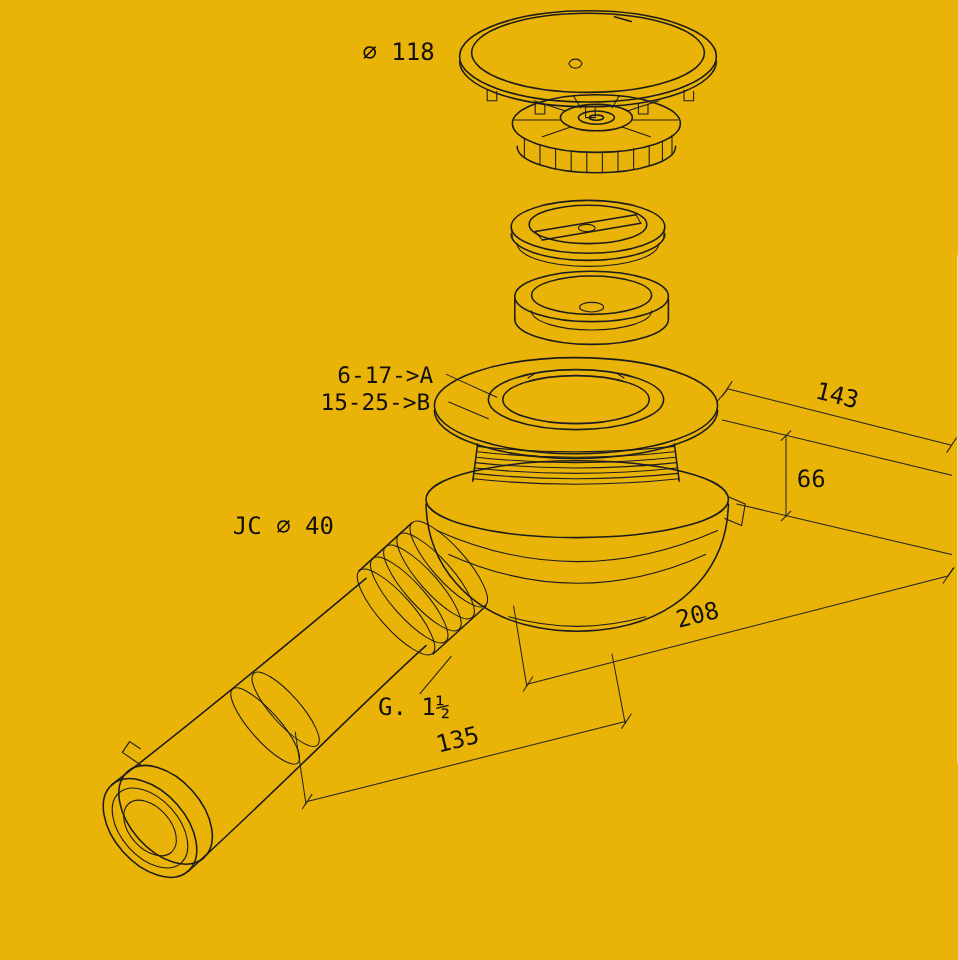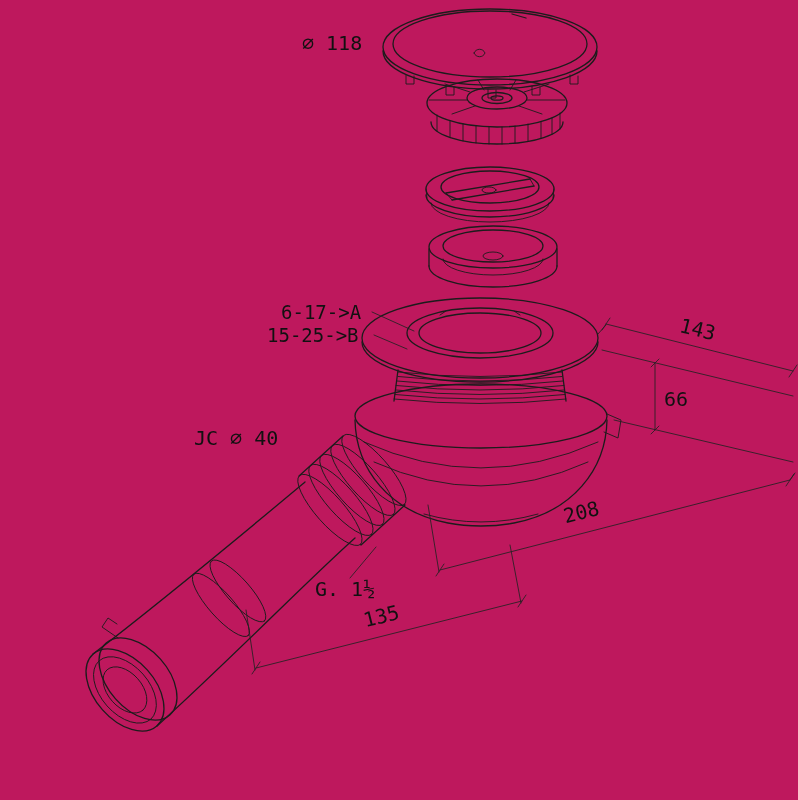--- a/index.html
+++ b/index.html
@@ -1,16 +1,16 @@
 <!DOCTYPE html>
 <html><head>
 <meta charset="utf-8">
 <style>
   html,body{margin:0;padding:0;background:#ffffff;}
-  .page{width:798px;height:800px;position:relative;background:#be185d;overflow:hidden;text-align:center;}
+  .page{width:798px;height:800px;position:relative;background:#eab308;overflow:hidden;text-align:center;}
   svg{display:block;}
   .part{fill:none;stroke:#1c1c1c;stroke-width:1.3;stroke-linecap:round;stroke-linejoin:round;}
   .part .fine{stroke-width:0.9;}
   .dim{fill:none;stroke:#222222;stroke-width:0.85;stroke-linecap:round;}
   text{font-family:"DejaVu Sans Mono","Liberation Mono",monospace;font-size:20px;fill:#111111;}
   text.small{font-size:19px;}
 </style>
 </head>
 <body>
 

